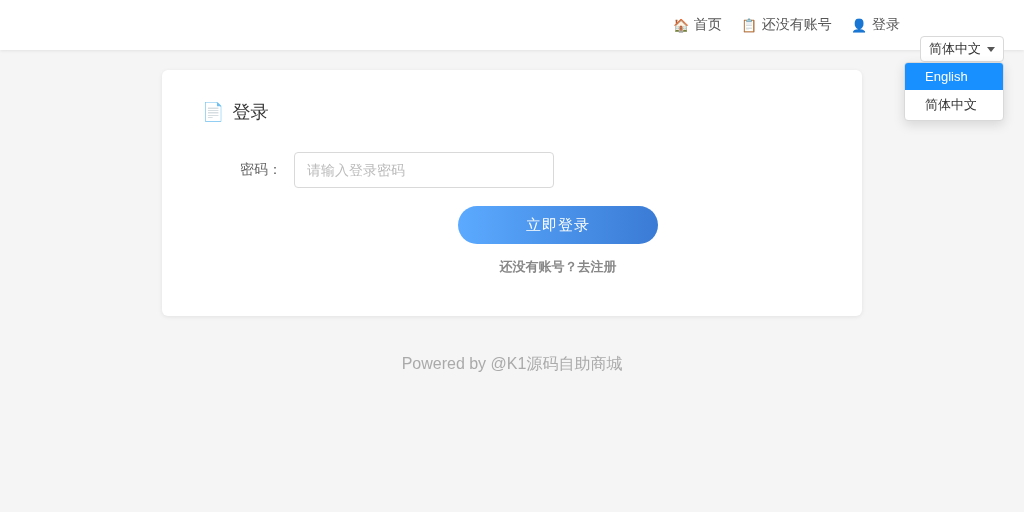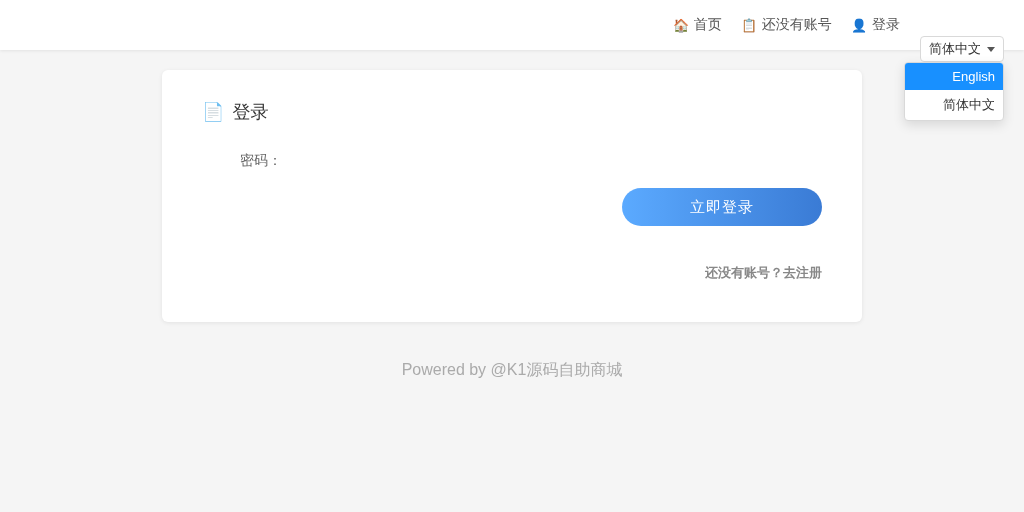--- a/index.html
+++ b/index.html
@@ -66,26 +66,25 @@
       right: 0;
       background: #fff;
       border: 1px solid #d9d9d9;
       border-radius: 4px;
       box-shadow: 0 4px 12px rgba(0,0,0,0.12);
       min-width: 100px;
       z-index: 999;
       overflow: hidden;
     }
     .lang-option {
-      padding: 6px 8px;
+      padding: 6px 20px;
       cursor: pointer;
       font-size: 13px;
       color: #333;
       white-space: nowrap;
-      text-align: right;
     }
     .lang-option.active {
       background: #1890ff;
       color: #fff;
     }
 
     
     .main {
       padding: 20px;
       background: #f5f5f5;
@@ -136,24 +135,23 @@
       padding: 0 12px;
       font-size: 14px;
       color: #333;
       outline: none;
     }
     .form-input::placeholder { color: #bbb; }
 
     .form-actions {
       display: flex;
       flex-direction: column;
-      align-items: flex-end;
+      align-items: center;
       margin-left: 92px;
       margin-top: 8px;
-      gap: 24px;
     }
     .login-btn {
       background: linear-gradient(90deg, #5baaff, #3a7bd5);
       color: #fff;
       border: none;
       border-radius: 20px;
       width: 200px;
       height: 38px;
       font-size: 15px;
       cursor: pointer;
@@ -229,20 +227,21 @@
 <div class="main">
   <div class="login-card">
     <div class="login-title">
       <span class="login-title-icon">📄</span>
       <span>登录</span>
     </div>
 
 
     <div class="form-row">
       <label class="form-label">密码：</label>
+      <input class="form-input" type="password" placeholder="请输入登录密码" style="">
     </div>
 
     <div class="form-actions">
       <button class="login-btn">立即登录</button>
       <div class="register-link">还没有账号？去注册</div>
     </div>
   </div>
 </div>
 
 <div class="footer">

